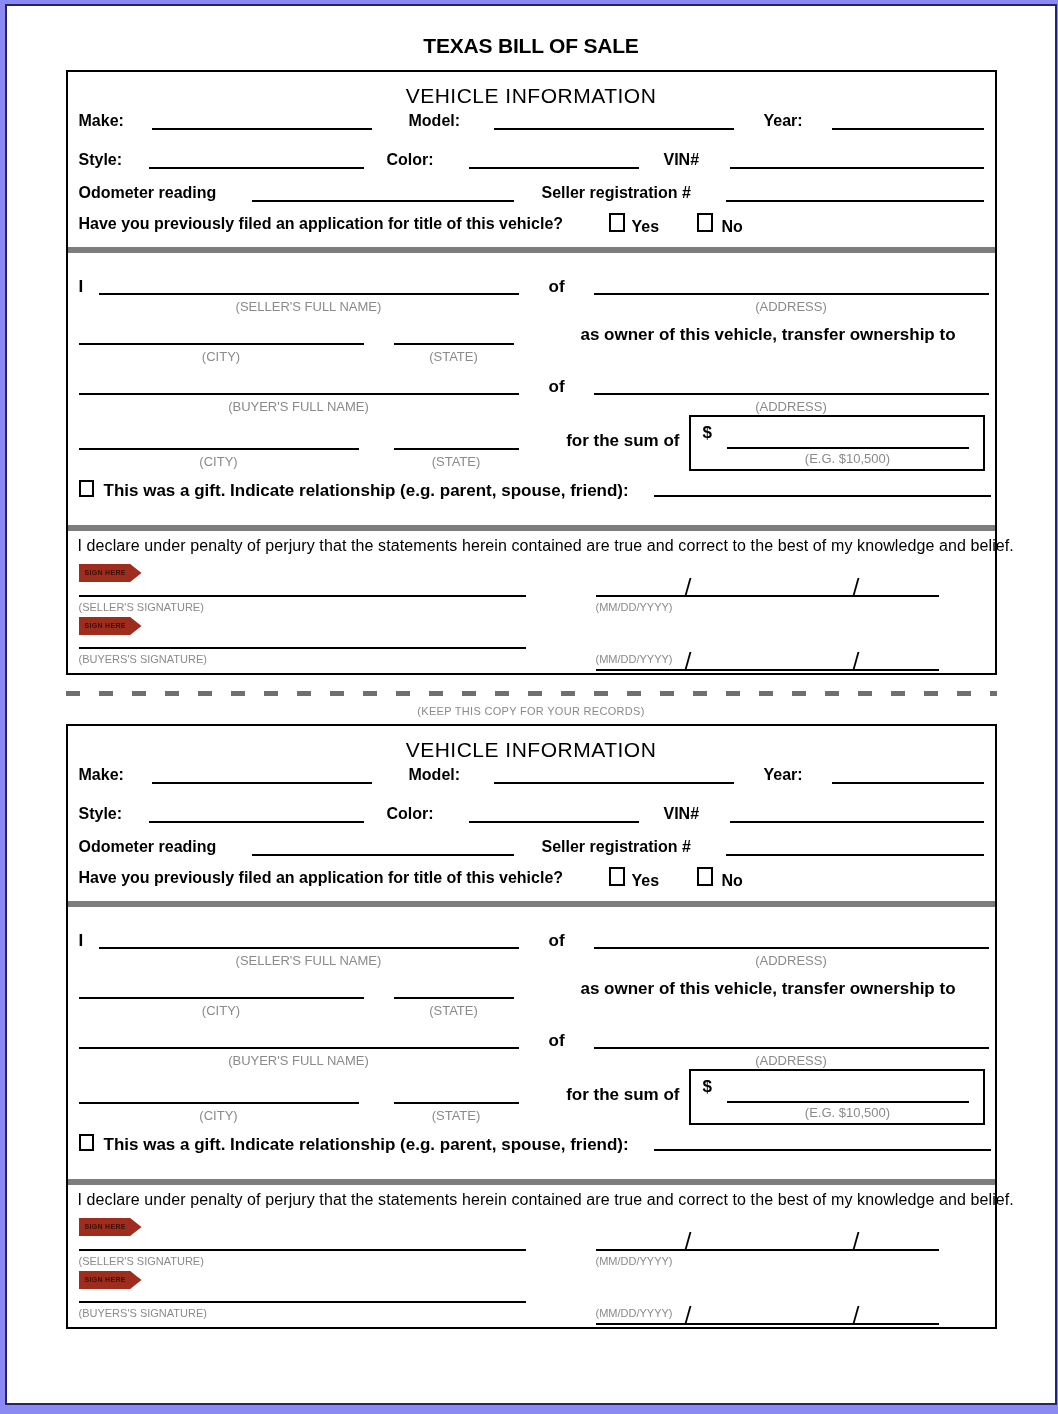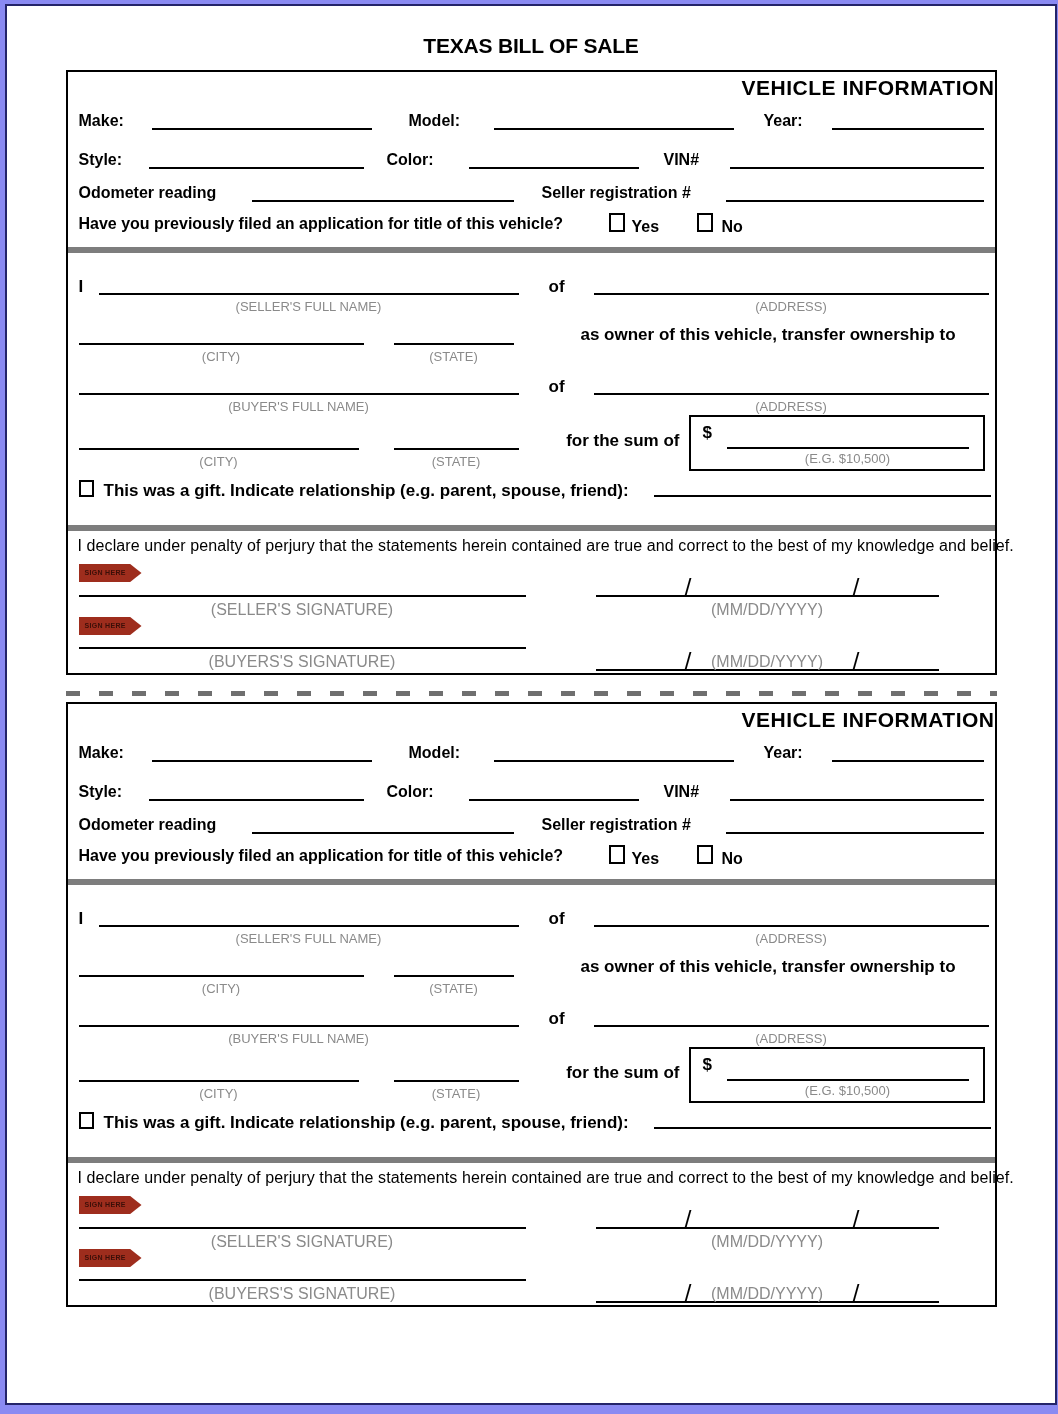--- a/index.html
+++ b/index.html
@@ -18,25 +18,25 @@
   .inner{border:2px solid var(--frame-inner);background:#fff;height:100%;display:flex;flex-direction:column;overflow:hidden;}
   .doc-title{text-align:center;font-size:21px;font-weight:700;margin-top:28px;line-height:24px;letter-spacing:-0.2px;}
   .copy{width:931px;margin:0 auto;border:2px solid #000;background:#fff;}
   .copy-1{margin-top:12px;}
   .copy-2{margin-top:6px;}
   .vi{position:relative;height:175px;}
   .parties{position:relative;height:272px;}
   .decl{position:relative;height:142px;}
   .bar{height:6px;background:var(--divider-gray);}
   .abs{position:absolute;}
-  .sec-header{position:absolute;top:4px;left:0;width:100%;text-align:right;font-size:21px;font-weight:700;letter-spacing:0.5px;}
+  .sec-header{position:absolute;top:12px;left:0;width:100%;text-align:center;font-size:21px;font-weight:400;letter-spacing:0.5px;}
   .lbl{font-size:16px;font-weight:700;white-space:nowrap;text-align:center;}
   .line{border-bottom:2px solid #000;height:22px;}
   .hint{font-size:13px;color:var(--hint-gray);text-align:center;white-space:nowrap;}
-  .shint{font-size:16px;color:var(--hint-gray);text-align:center;white-space:nowrap;}
+  .shint{font-size:11px;color:var(--hint-gray);text-align:left;white-space:nowrap;}
   .cb{width:16px;height:19px;border:2px solid #000;background:#fff;}
   .cb-small{width:15px;height:17px;border:2px solid #000;background:#fff;}
   .decl-text{font-size:16px;font-weight:400;letter-spacing:0.1px;white-space:nowrap;}
   .sum-box{border:2px solid #000;background:#fff;}
   .sum-box .dollar{position:absolute;left:12px;top:6px;font-size:17px;font-weight:700;}
   .sum-box .sum-line{position:absolute;left:36px;right:14px;top:10px;height:22px;border-bottom:2px solid #000;}
   .sum-box .sum-hint{position:absolute;left:36px;right:14px;top:34px;}
   .dline{position:relative;}
   .slash{position:absolute;bottom:-6px;font-size:24px;font-weight:400;color:#000;}
   .slash-a{left:26%;}
@@ -147,20 +147,21 @@
     <div class="abs line dline" style="left:528px;top:96px;width:343px;">
       <span class="slash slash-a">/</span>
       <span class="slash slash-b">/</span>
     </div>
     <div class="abs shint" style="left:11px;top:122px;width:447px;">(BUYERS'S SIGNATURE)</div>
     <div class="abs shint" style="left:528px;top:122px;width:343px;">(MM/DD/YYYY)</div>
   </div>
 </div>
 
     <div class="dashed"></div>
+    <div class="keep-note">(KEEP THIS COPY FOR YOUR RECORDS)</div>
 
     <div class="copy copy-2">
   <div class="vi">
     <div class="sec-header">VEHICLE INFORMATION</div>
 
     <span class="abs lbl" style="left:11px;top:40px;">Make:</span>
     <div class="abs line" style="left:84px;top:36px;width:220px;"></div>
     <span class="abs lbl" style="left:341px;top:40px;">Model:</span>
     <div class="abs line" style="left:426px;top:36px;width:240px;"></div>
     <span class="abs lbl" style="left:696px;top:40px;">Year:</span>

